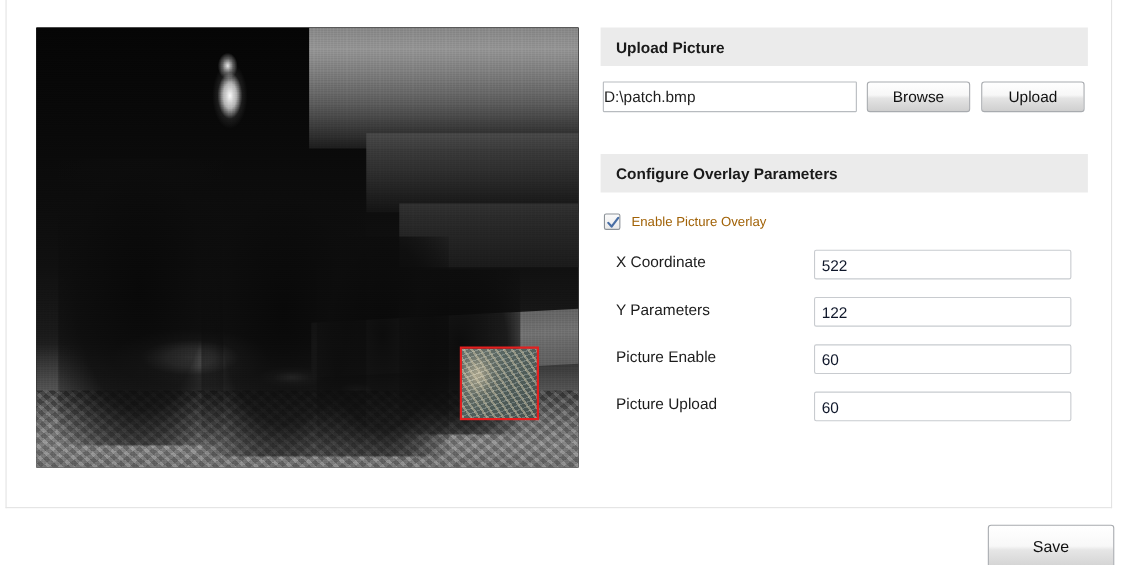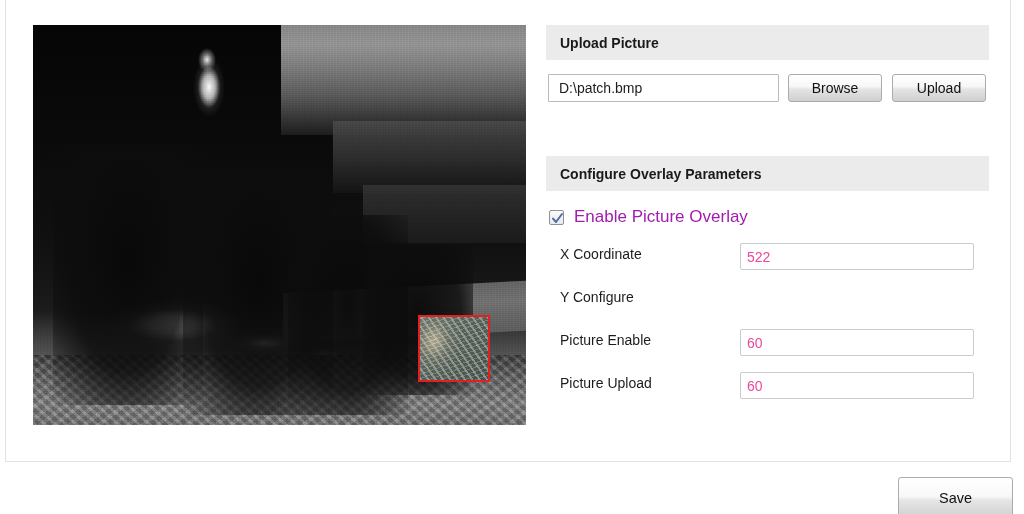--- a/index.html
+++ b/index.html
@@ -175,62 +175,62 @@
     position: absolute;
     left: 2px;
     top: 0;
     width: 231px;
     height: 28px;
     border: 1px solid #b7bbbf;
     background: #ffffff;
     font-family: "Liberation Sans", sans-serif;
     font-size: 14px;
     color: #1d1d1d;
-    padding: 0 10px;
+    padding: 0 0;
     line-height: 26px;
     border-radius: 1px;
   }
 
   .btn {
     height: 28px;
     border: 1px solid #a8abaf;
     border-radius: 3px;
     background: linear-gradient(to bottom, #ffffff 0%, #f7f7f7 44%, #e4e4e4 55%, #cfcfcf 100%);
     font-family: "Liberation Sans", sans-serif;
     font-size: 14px;
     color: #111;
     cursor: pointer;
     padding: 0 14px;
   }
   .btn-browse { position: absolute; left: 242px; top: 0; width: 94px; }
   .btn-upload { position: absolute; left: 346px; top: 0; width: 94px; }
 
-  .section-header.second { margin-top: 54px; }
+  .section-header.second { margin-top: 38px; }
 
   .checkbox-row {
     display: flex;
     align-items: center;
     margin-top: 16px;
     padding-left: 3px;
     height: 20px;
   }
   .cb {
     width: 15px;
     height: 15px;
     border: 1px solid #8c9298;
     background: linear-gradient(to bottom,#fbfbfb,#eaeaea);
     border-radius: 2px;
     position: relative;
     margin-right: 10px;
     flex: none;
   }
   .cb svg { position: absolute; left: 1px; top: 1px; }
   .checkbox-label {
-    font-size: 17px;
-    color: #a21caf;
+    font-size: 12px;
+    color: #a16207;
   }
 
   .field-row {
     position: relative;
     height: 27px;
     margin-top: 16px;
   }
   .field-label {
     position: absolute;
     left: 14px;
@@ -242,21 +242,21 @@
     position: absolute;
     left: 194px;
     top: 0;
     width: 234px;
     height: 27px;
     border: 1px solid #c8cbcf;
     background: #ffffff;
     border-radius: 2px;
     font-family: "Liberation Sans", sans-serif;
     font-size: 14px;
-    color: #ec4899;
+    color: #0f172a;
     padding: 0 6px;
     line-height: 25px;
   }
   .field-input::placeholder { color: #8e9296; opacity: 1; }
 
   
   .save-btn {
     position: absolute;
     left: 898px;
     top: 477px;
@@ -324,21 +324,22 @@
         </span>
         <span class="checkbox-label">Enable Picture Overlay</span>
       </div>
 
       <div class="field-row">
         <span class="field-label">X Coordinate</span>
         <input class="field-input" type="text" value="522" style="">
       </div>
 
       <div class="field-row">
-        <span class="field-label">Y Configure</span>
+        <span class="field-label">Y Parameters</span>
+        <input class="field-input" type="text" value="122" style="">
       </div>
 
       <div class="field-row">
         <span class="field-label">Picture Enable</span>
         <input class="field-input" type="text" value="60" style="">
       </div>
 
       <div class="field-row">
         <span class="field-label">Picture Upload</span>
         <input class="field-input" type="text" value="60" style="">

